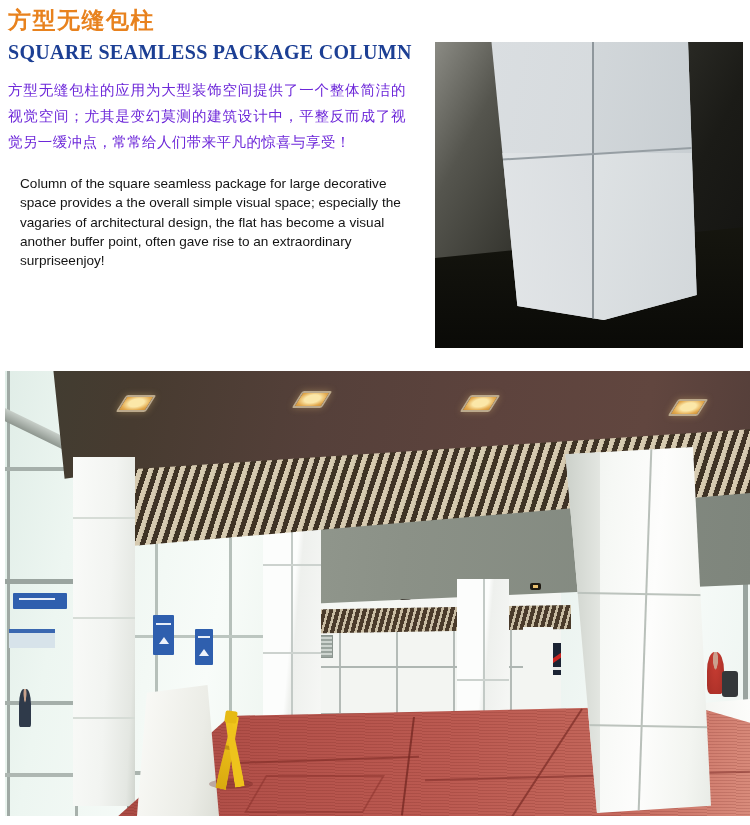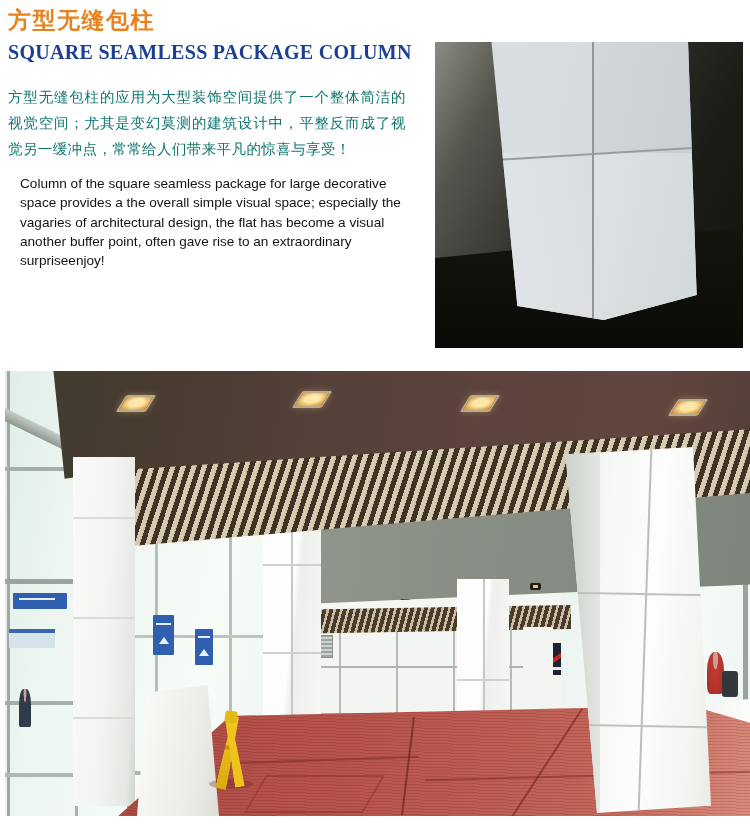--- a/index.html
+++ b/index.html
@@ -15,22 +15,22 @@
     color:var(--title_orange,#e8821e);
     font-family:Liberation Sans, sans-serif;
   }
   .title-en{
     position:absolute;left:8px;top:41px;margin:0;
     font-size:20px;font-weight:bold;letter-spacing:0.3px;
     color:var(--title_navy,#1c3f94);
     font-family:"Liberation Serif",serif;
   }
   .para-zh{
-    position:absolute;left:8px;top:84px;width:398px;margin:0;
-    font-size:14.5px;line-height:1.8;letter-spacing:0.4px;color:#0f766e;
+    position:absolute;left:8px;top:77px;width:398px;margin:0;
+    font-size:14.5px;line-height:1.8;letter-spacing:0.4px;color:#6d28d9;
     text-align:justify;
   }
   .para-en{
     position:absolute;left:8px;top:162px;width:392px;margin:12px;
     font-size:13.6px;line-height:1.42;color:#141414;
   }
 
   
   .photo-column{
     position:absolute;left:435px;top:42px;width:308px;height:306px;margin:0;

